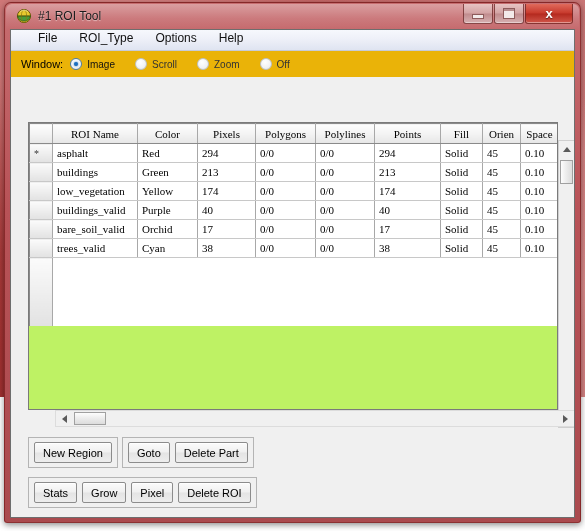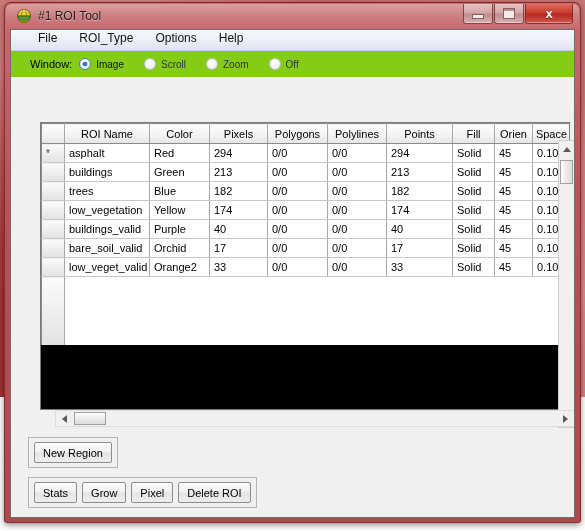--- a/index.html
+++ b/index.html
@@ -140,23 +140,23 @@
     color: #111;
     cursor: default;
     padding: 1px 2px;
   }
 
   
   #window-mode-row {
     height: 26px;
     display: flex;
     align-items: center;
-    padding-left: 19px;
+    padding-left: 10px;
     gap: 0;
-    background: #84cc16;
+    background: #eab308;
     font-size: 11px;
     text-align: center;
   }
   #window-mode-label { margin-right: 7px; }
   .radio-opt {
     display: flex;
     align-items: center;
     margin-right: 20px;
     cursor: default;
   }
@@ -189,27 +189,28 @@
   
   #grid-wrap {
     position: absolute;
     left: 17px;
     top: 92px;
     width: 547px;
     height: 305px;
   }
   #grid-outer {
     position: absolute;
-    left: 12px; top: 0;
+    left: 0; top: 0;
     width: 530px;
     height: 288px;
-    background: #000000;
+    background: #bef264;
     border: 1px solid #7a7a7a;
     box-sizing: border-box;
     overflow: hidden;
+    font-family: Liberation Serif, serif;
   }
   table.roi-grid {
     border-collapse: collapse;
     table-layout: fixed;
     width: 529px;
     font-size: 11px;
   }
   table.roi-grid th, table.roi-grid td {
     border-right: 1px solid #a8a8a8;
     border-bottom: 1px solid #c8c8c8;
@@ -458,32 +459,20 @@
                 <td>213</td>
                 <td>0/0</td>
                 <td>0/0</td>
                 <td>213</td>
                 <td>Solid</td>
                 <td>45</td>
                 <td>0.10</td>
               </tr>
               <tr>
                 <td class="rowhdr"></td>
-                <td>trees</td>
-                <td>Blue</td>
-                <td>182</td>
-                <td>0/0</td>
-                <td>0/0</td>
-                <td>182</td>
-                <td>Solid</td>
-                <td>45</td>
-                <td>0.10</td>
-              </tr>
-              <tr>
-                <td class="rowhdr"></td>
                 <td>low_vegetation</td>
                 <td>Yellow</td>
                 <td>174</td>
                 <td>0/0</td>
                 <td>0/0</td>
                 <td>174</td>
                 <td>Solid</td>
                 <td>45</td>
                 <td>0.10</td>
               </tr>
@@ -506,26 +495,26 @@
                 <td>17</td>
                 <td>0/0</td>
                 <td>0/0</td>
                 <td>17</td>
                 <td>Solid</td>
                 <td>45</td>
                 <td>0.10</td>
               </tr>
               <tr>
                 <td class="rowhdr"></td>
-                <td>low_veget_valid</td>
-                <td>Orange2</td>
-                <td>33</td>
-                <td>0/0</td>
-                <td>0/0</td>
-                <td>33</td>
+                <td>trees_valid</td>
+                <td>Cyan</td>
+                <td>38</td>
+                <td>0/0</td>
+                <td>0/0</td>
+                <td>38</td>
                 <td>Solid</td>
                 <td>45</td>
                 <td>0.10</td>
               </tr>
               <tr>
                 <td class="rowhdr" style="border-bottom:none;height:68px"></td>
                 <td colspan="9" style="border-right:none;border-bottom:none;height:68px;background:#fff"></td>
               </tr>
             </tbody>
           </table>
@@ -550,20 +539,24 @@
             <span class="tri right"></span>
           </div>
         </div>
       </div>
 
       <div id="button-area">
 
         <div class="btn-row">
           <div class="btn-group">
             <div class="btn">New Region</div>
+          </div>
+          <div class="btn-group">
+            <div class="btn">Goto</div>
+            <div class="btn">Delete Part</div>
           </div>
         </div>
 
         <div class="btn-row">
           <div class="btn-group">
             <div class="btn">Stats</div>
             <div class="btn">Grow</div>
             <div class="btn">Pixel</div>
             <div class="btn">Delete ROI</div>
           </div>

